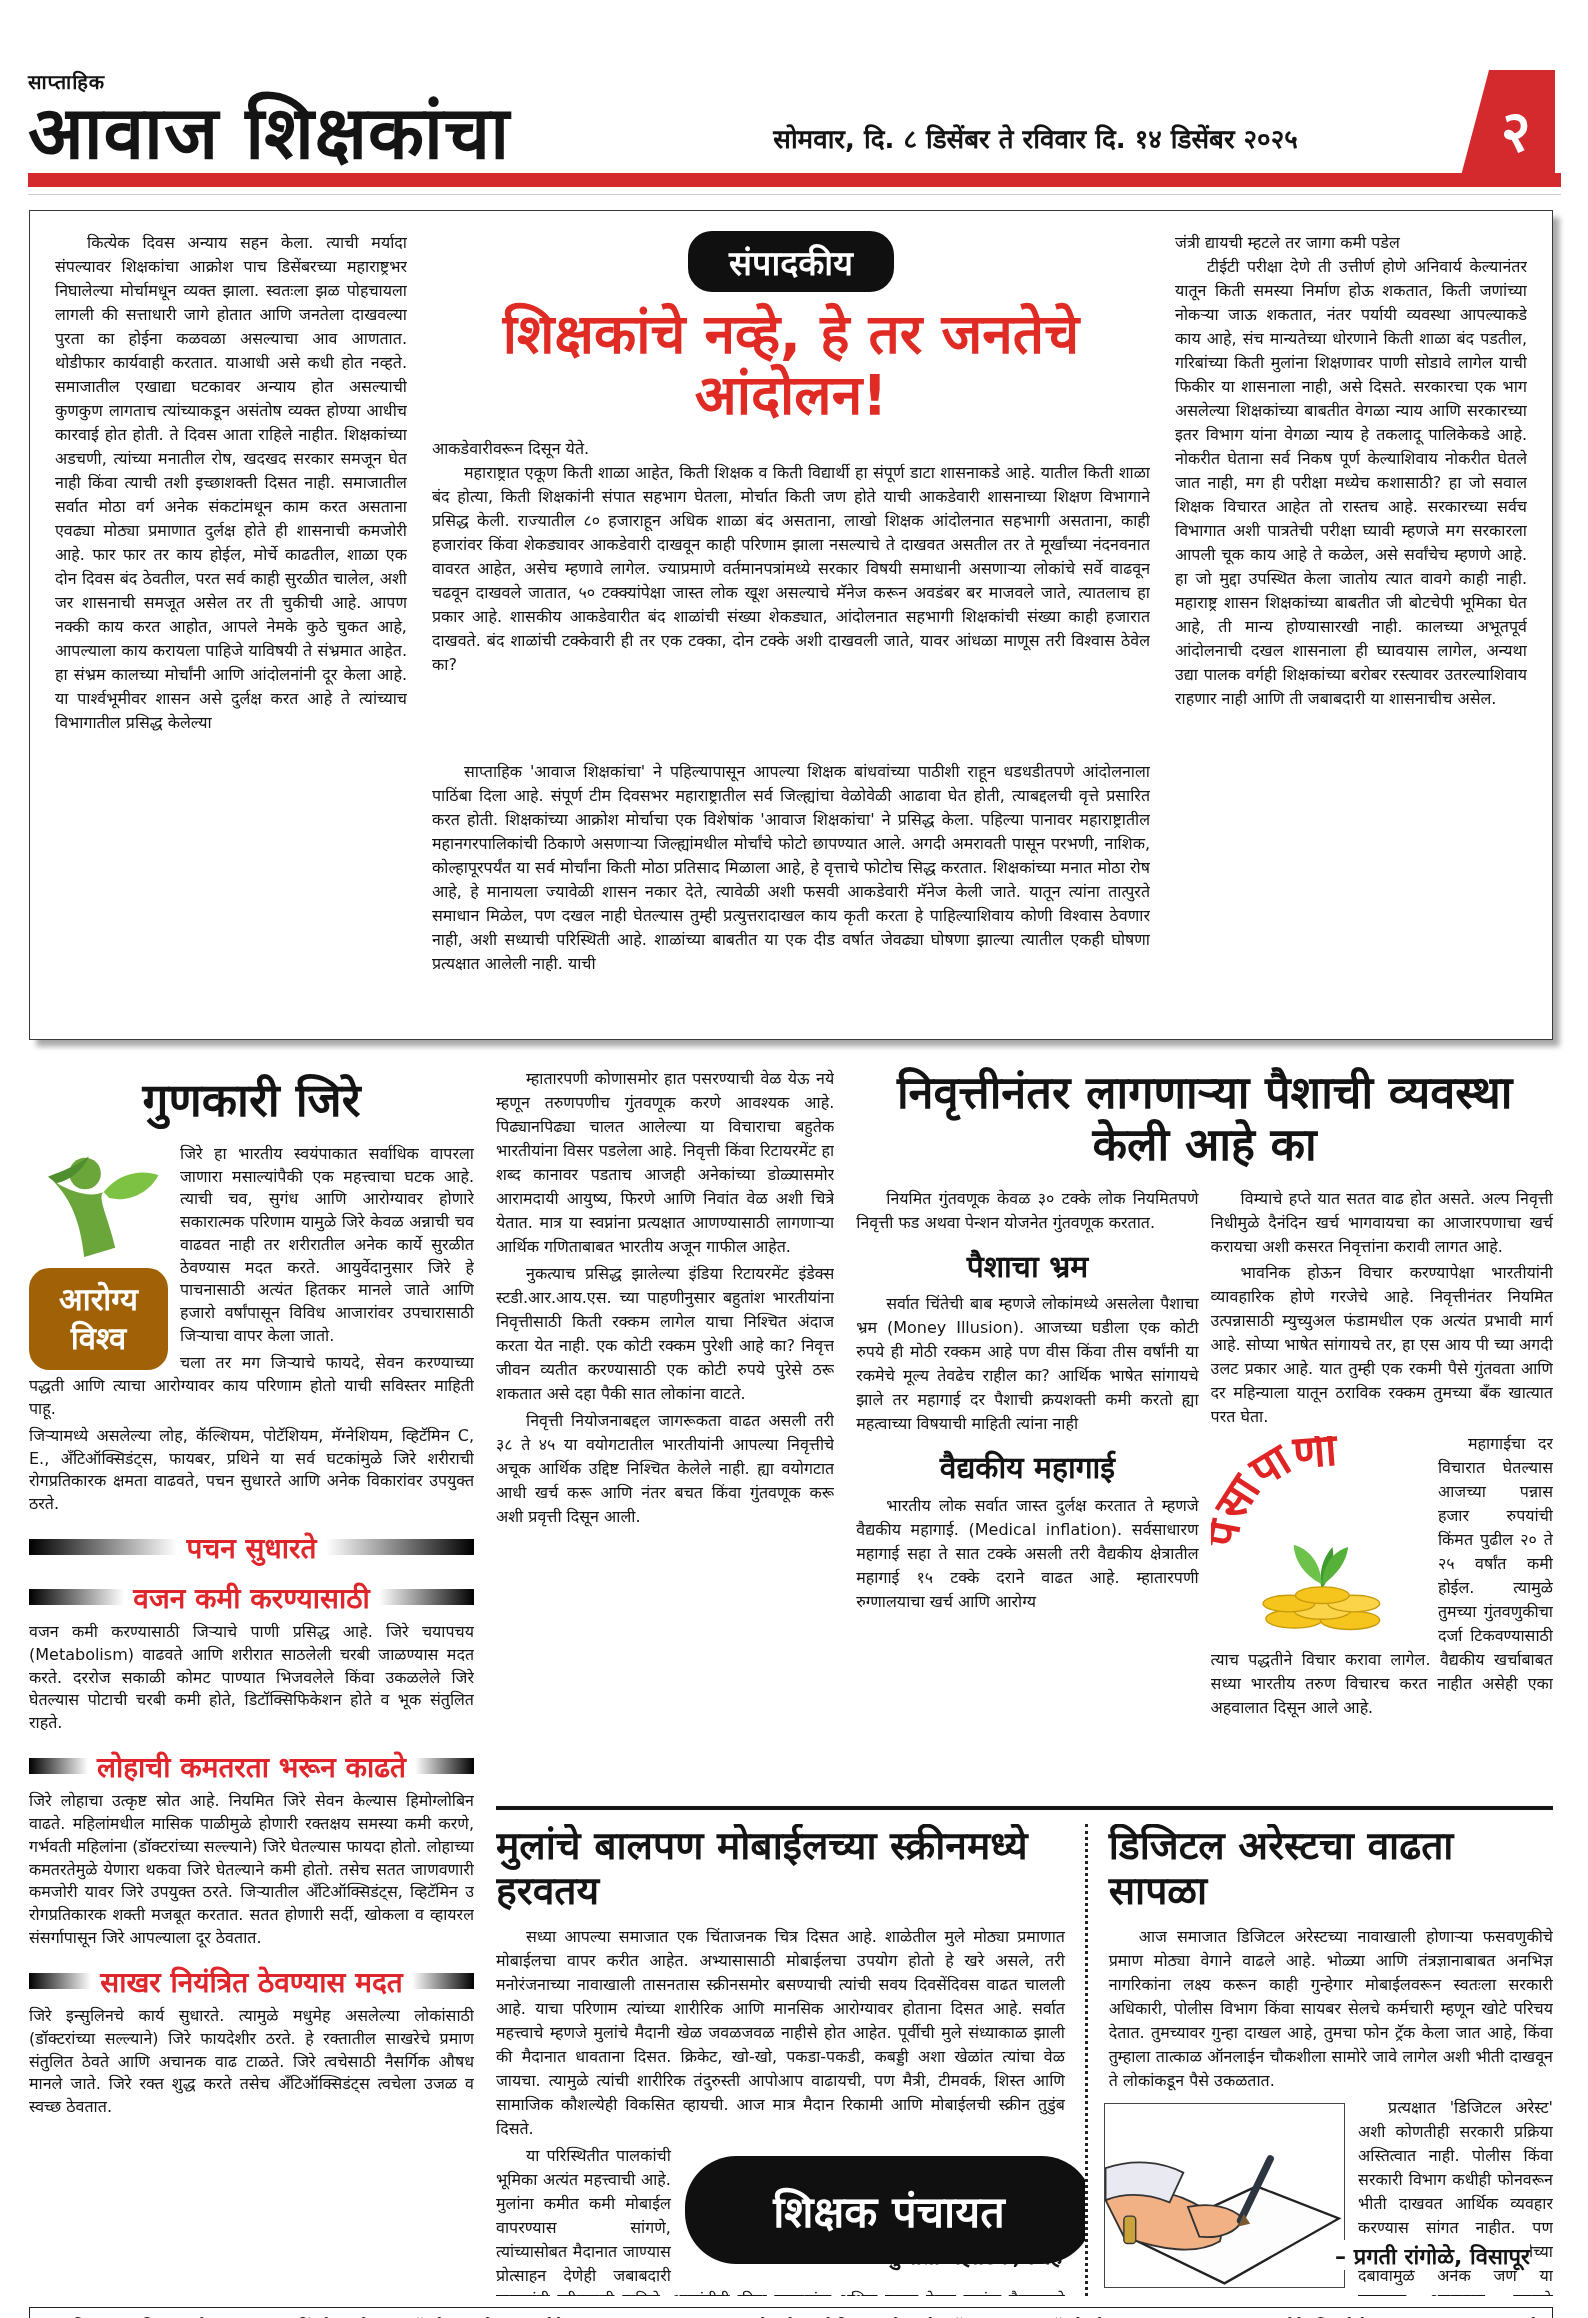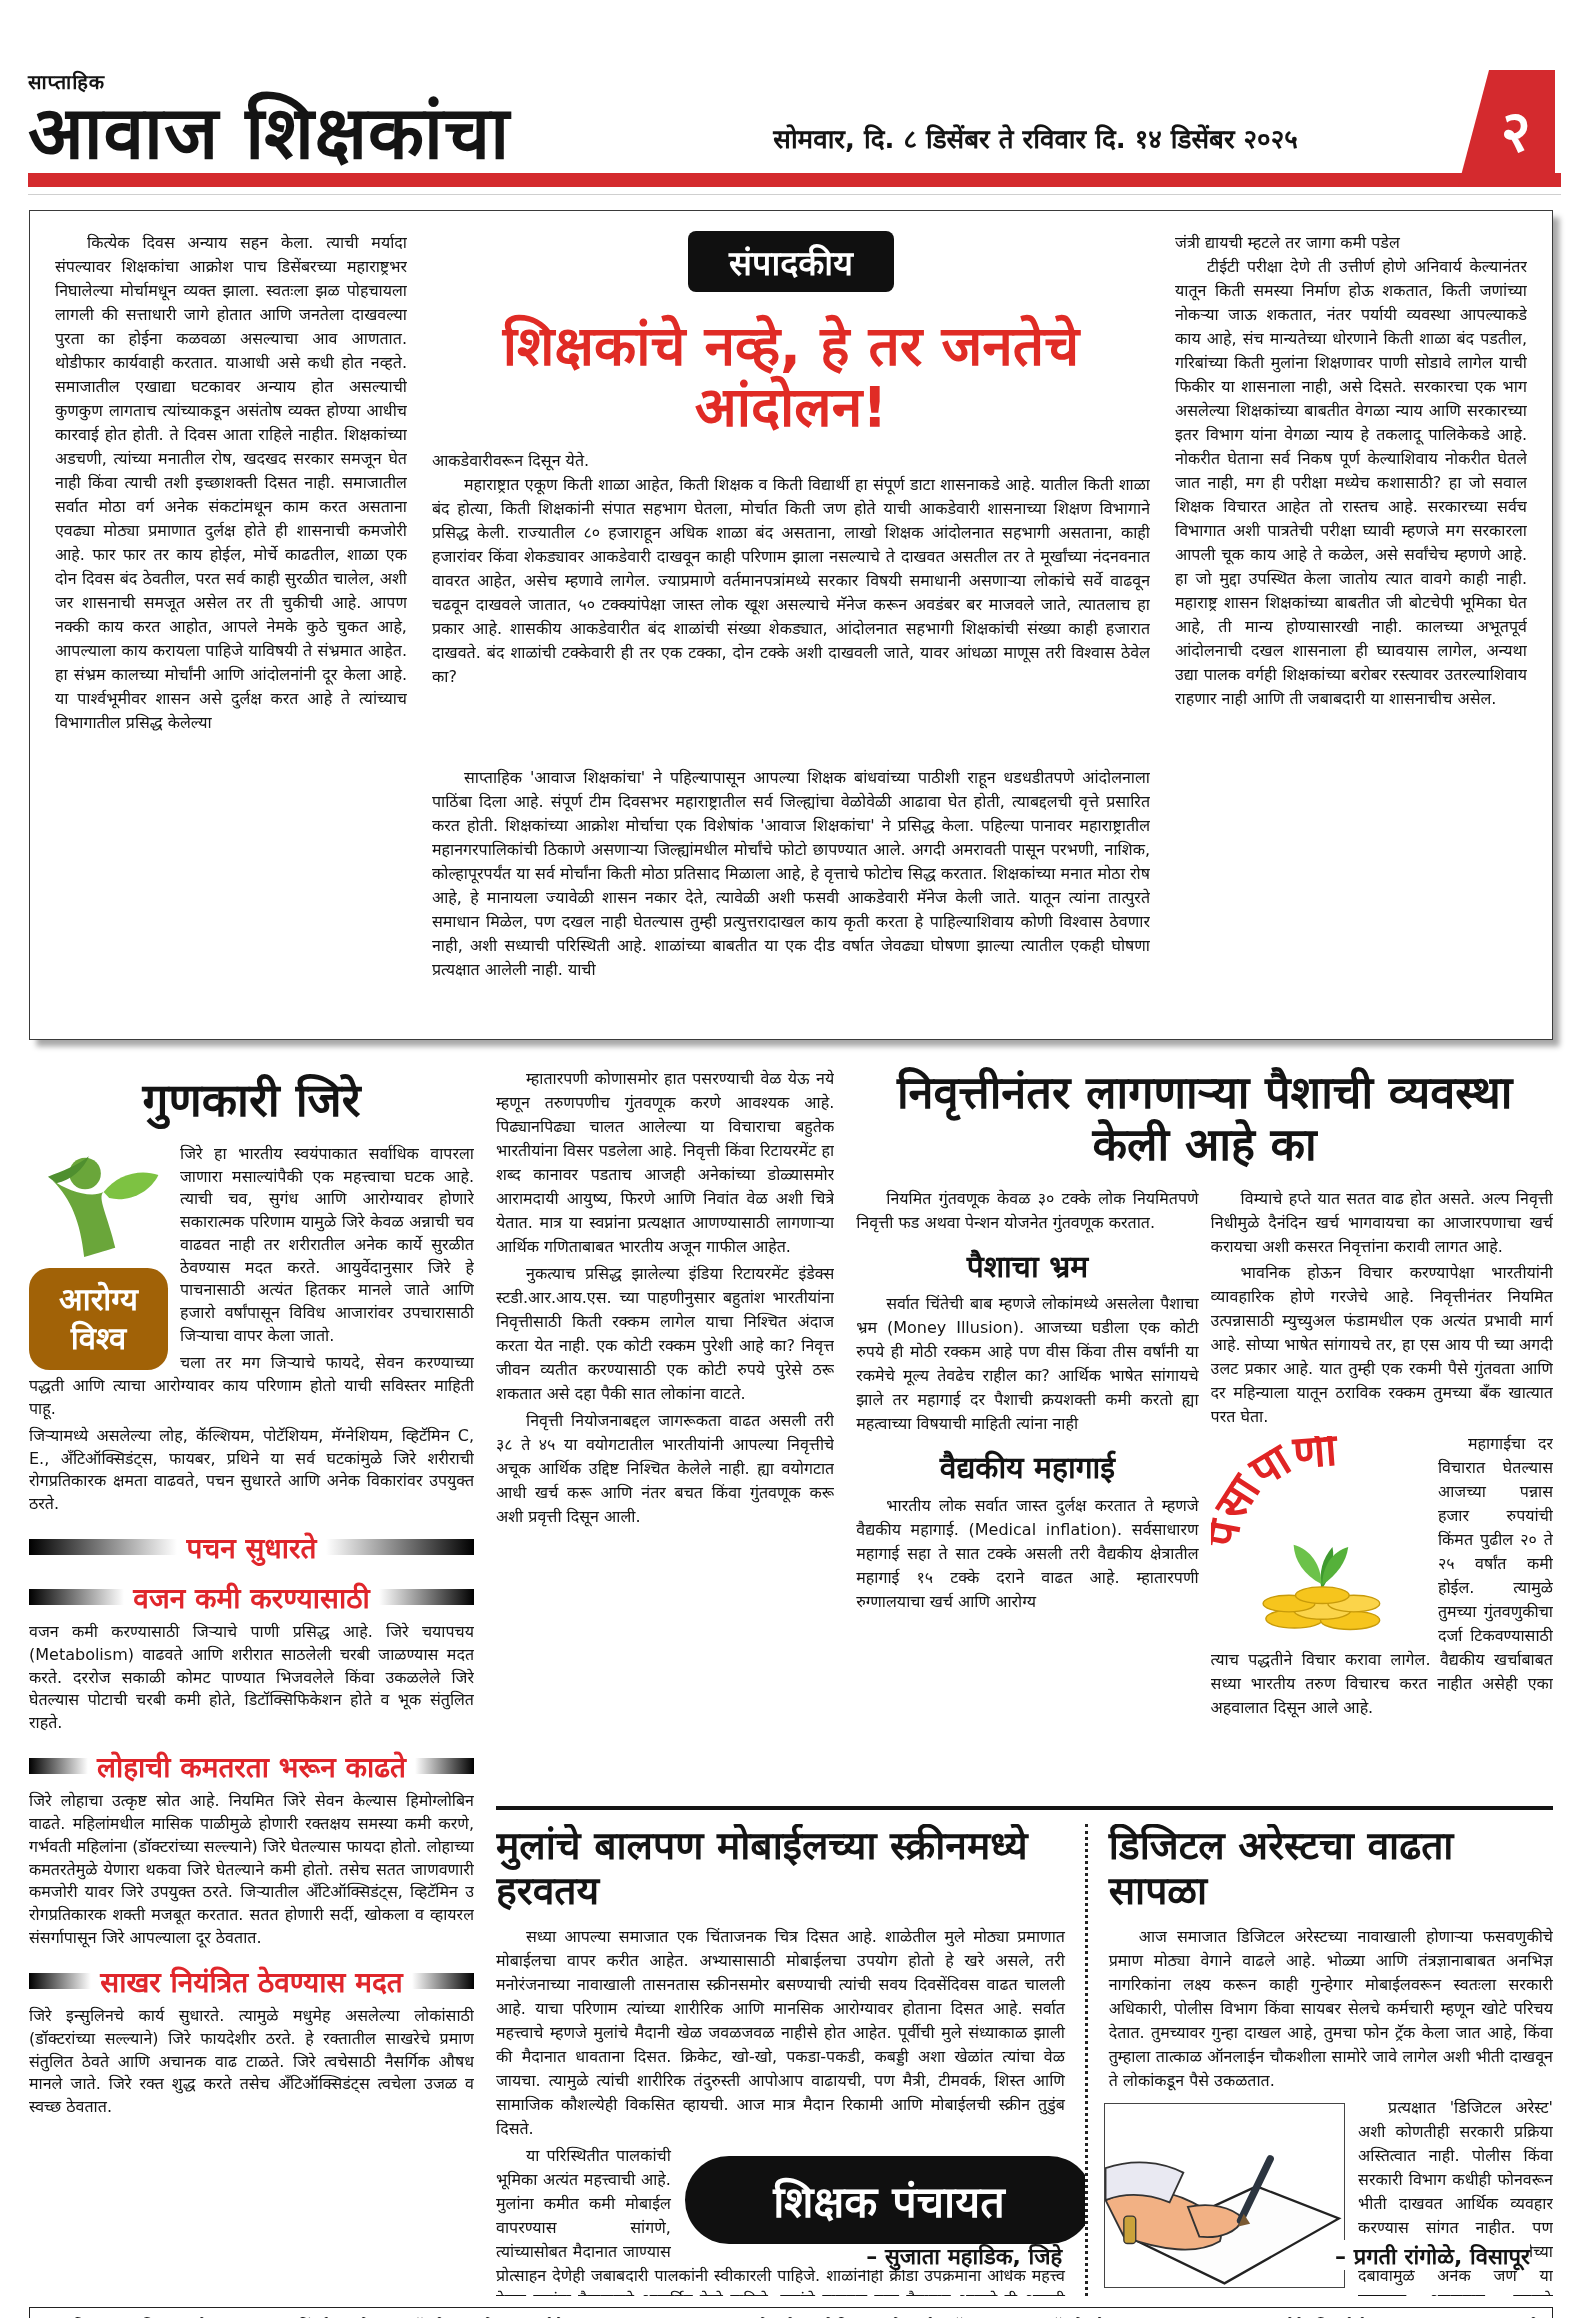--- a/index.html
+++ b/index.html
@@ -20,21 +20,21 @@
   .hair-line { position:absolute; top:194px; left:28px; right:28px; height:0.9px; background:#cfcfcf; }
 
   
   .editorial { position:absolute; top:210px; left:29px; right:36px; height:830px; border:1.4px solid #3a3a3a;
     box-shadow:6.5px 6.5px 5.6px rgba(0,0,0,.35); background:#fff; padding:20.4px 25px; }
   .ed-grid { display:grid; grid-template-columns:1fr 2.04fr 1fr; gap:25px; height:100%; }
   .ed-col { overflow:hidden; height:100%; }
   .ed-mid { display:flex; flex-direction:column; overflow:hidden; }
   .ed-head-zone { text-align:center; padding-bottom:12px; }
   .section-pill { display:inline-block; background:#101010; color:#fff; font-size:34px; font-weight:bold;
-    padding:7.4px 41px; border-radius:8px; margin-bottom:24px; }
+    padding:7.4px 41px; border-radius:24px; margin-bottom:12px; }
   .ed-headline { color:#e02b25; font-size:55px; font-weight:800; line-height:1.1; }
   .ed-mid-cols { flex:1; display:grid; grid-template-columns:1fr; gap:40px; overflow:hidden; }
   .bodytext p { font-size:16px; line-height:1.5; text-align:justify; text-indent:32px; }
   .bodytext p.noindent { text-indent:0; }
 
   
   .main { position:absolute; top:1067px; left:29px; right:36px; height:1229px; display:grid;
     grid-template-columns:445px 1fr; gap:22px; }
 
   
@@ -61,21 +61,21 @@
   .money-logo { float:left; width:218px; height:199px; margin:3.7px 9.3px 0 0; }
 
   .divider { border-top:4.2px solid #151515; margin:12px 0 14px 0; }
 
   .bottom-grid { flex:1; display:grid; grid-template-columns:1.26fr 1fr; overflow:hidden; }
   .mobile-col { position:relative; padding-right:20.4px; overflow:hidden; }
   .digital-col { position:relative; border-left:3.2px dotted #222; padding-left:20.4px; overflow:hidden; }
   .bottom-headline { font-size:39px; font-weight:800; line-height:1.15; margin-bottom:11px; }
   .bottom-grid p { font-size:16px; line-height:1.5; text-align:justify; text-indent:30px; margin-bottom:3.7px; }
   .byline { position:absolute; right:23px; bottom:26px; font-size:22px; font-weight:bold; background:#fff; padding-left:9.3px; }
-  .panchayat-pill { float:right; width:408px; height:88px; background:#101010; border-radius:51px;
+  .panchayat-pill { float:right; width:408px; height:108px; background:#101010; border-radius:51px;
     color:#fff; display:flex; align-items:center; justify-content:center; font-size:43px; font-weight:800;
     margin:12px -28px 9.3px 14px; position:relative; z-index:2; }
   .hand-img { float:left; width:241px; height:185px; margin:6.5px 13px 3.7px -4.6px; background:#fdfdfd; border:0.9px solid #444; }
 
   
   .footer1 { position:absolute; left:29px; right:36px; top:2307px; height:59px; border:1.4px solid #222;
     padding:5.6px 12px; text-align:center; }
   .footer1 div { font-size:14.4px; line-height:1.55; }
 </style>
 </head>

